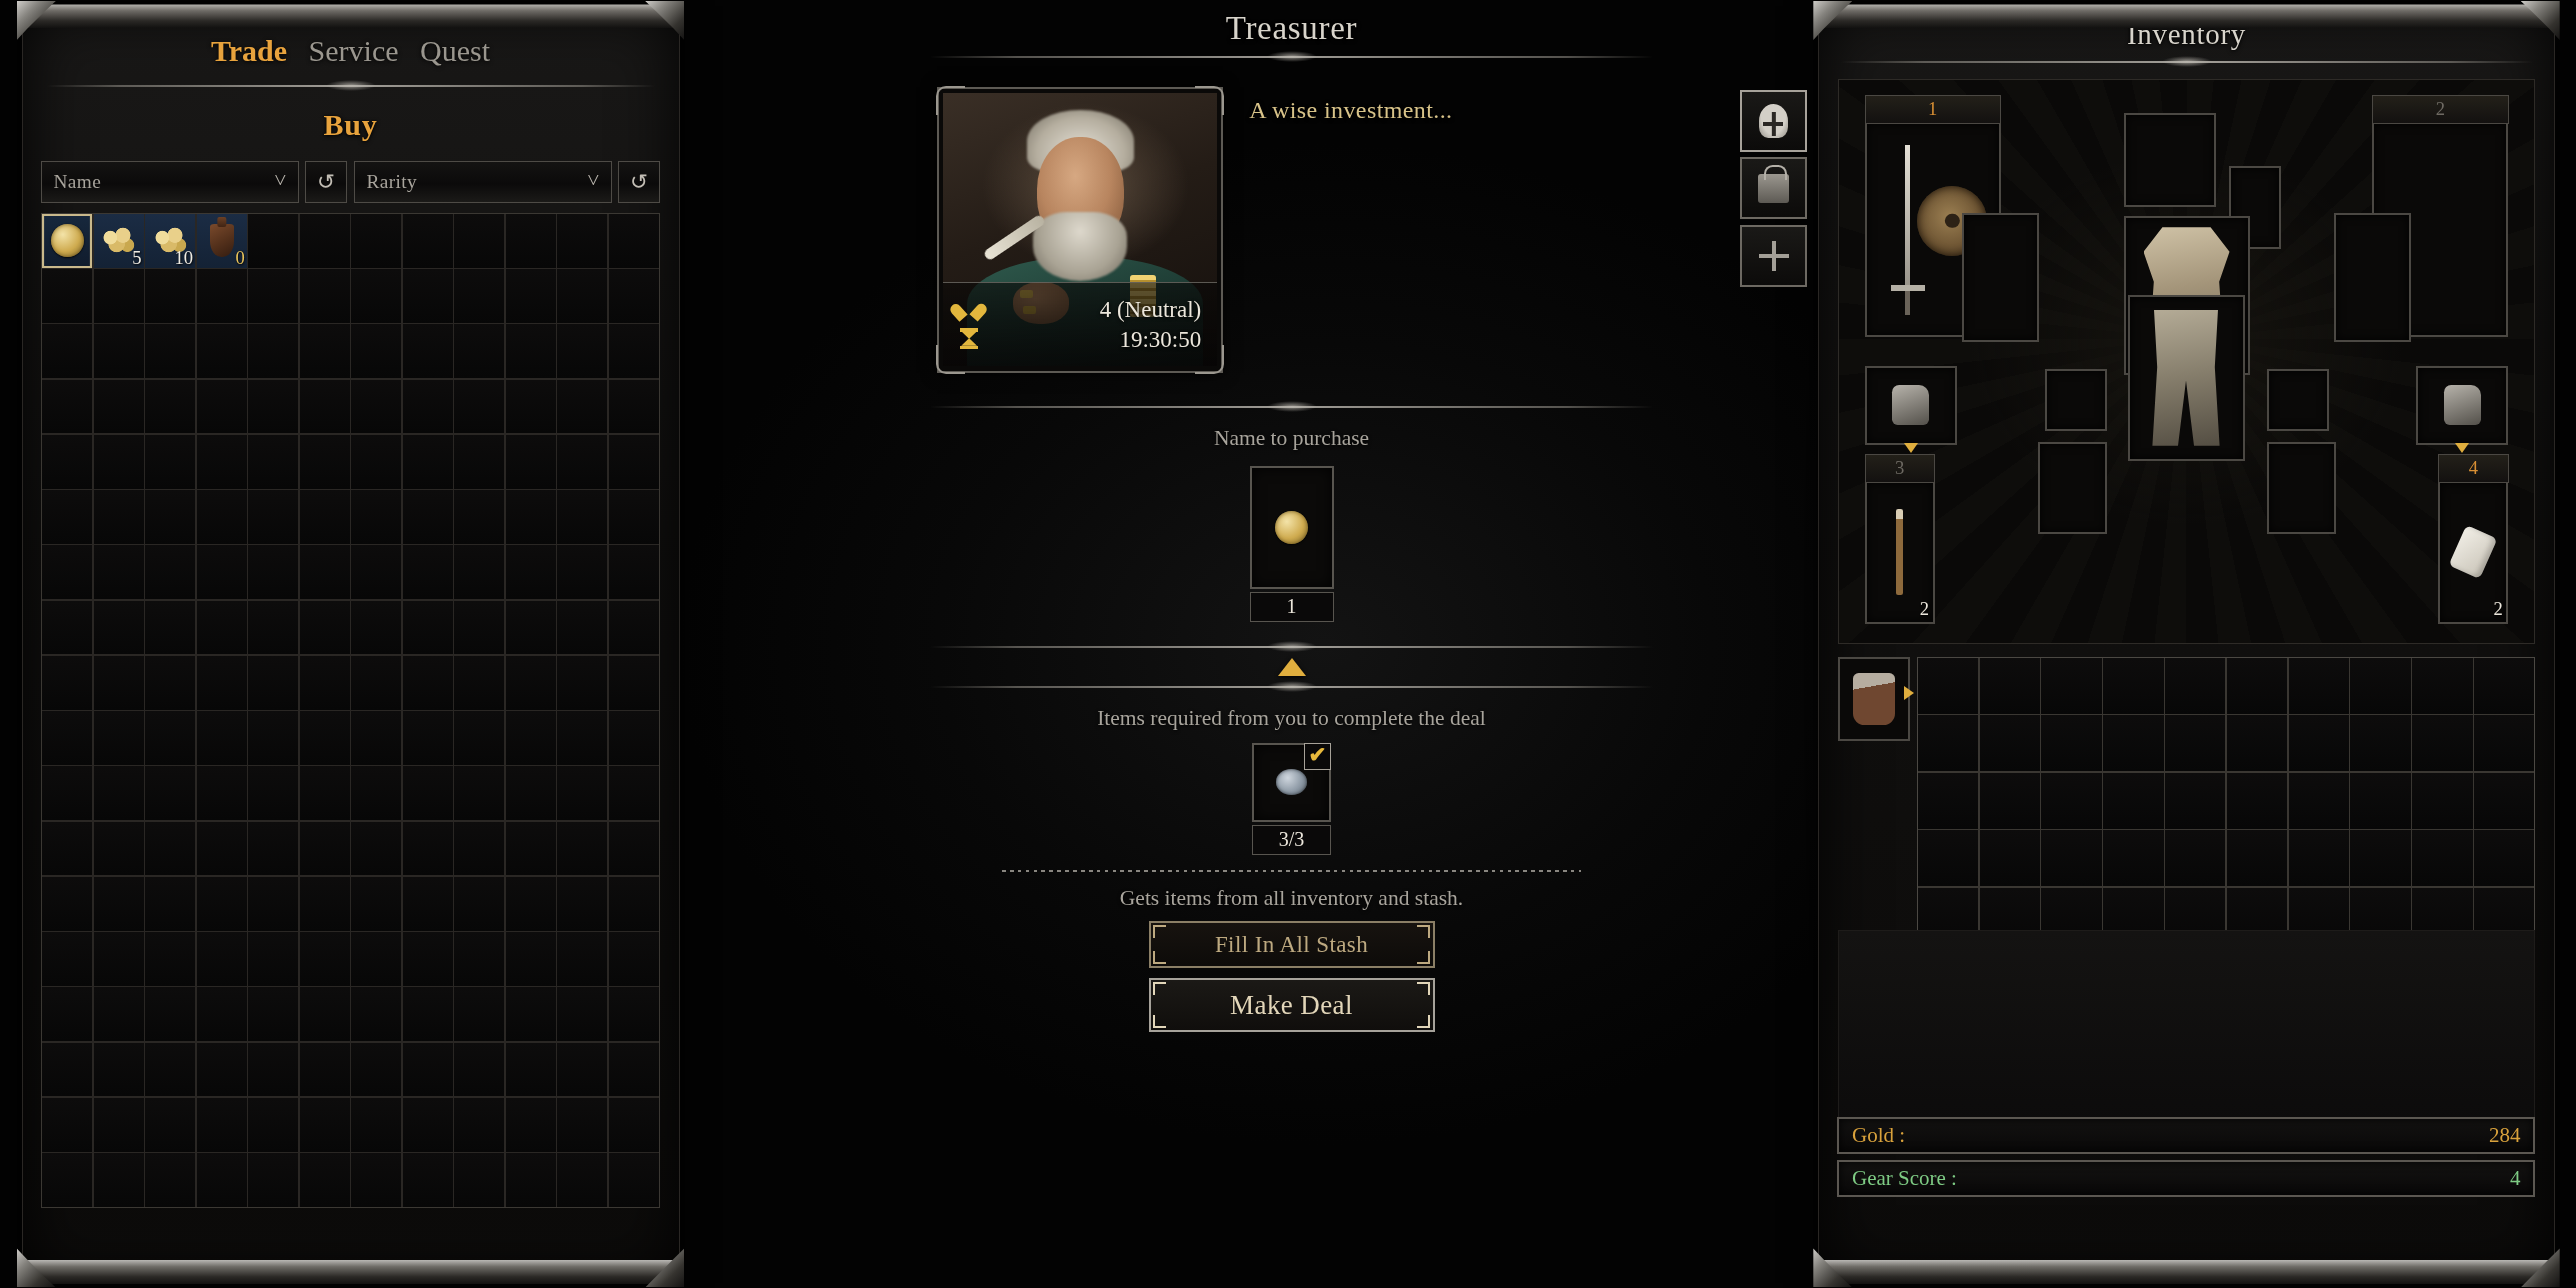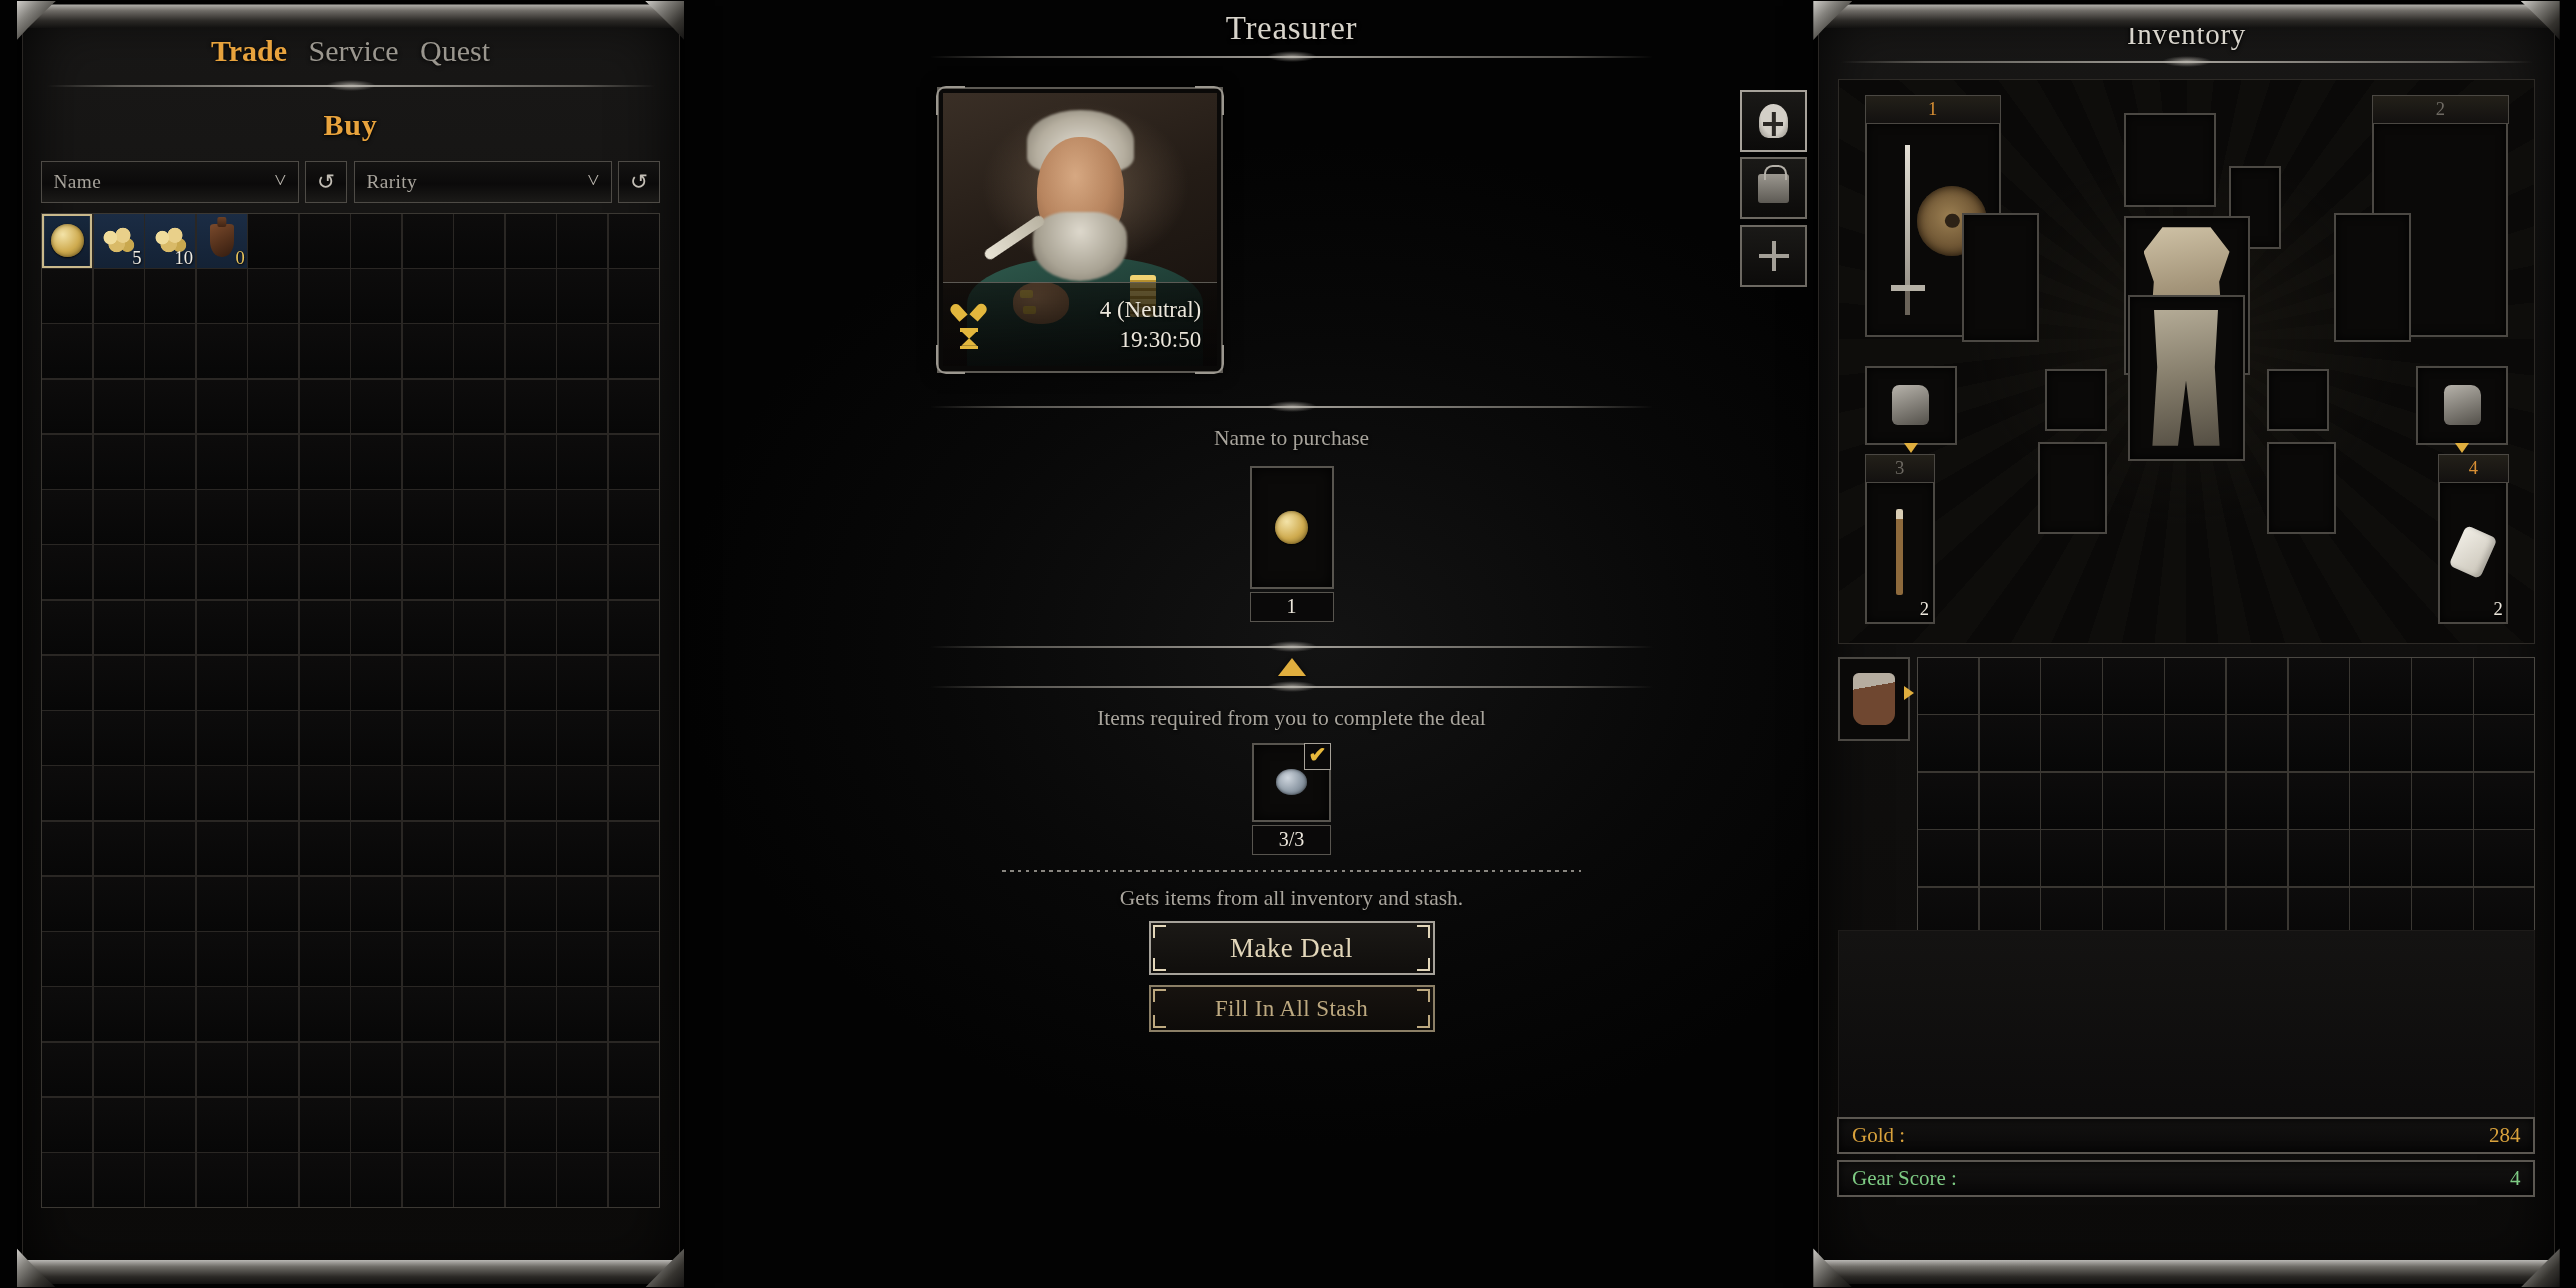--- a/index.html
+++ b/index.html
@@ -708,20 +708,23 @@
           <div class="st-icons">
             <div class="heart-ico"></div>
             <div class="hour-ico"></div>
           </div>
           <div class="st-vals">
             <div>4 (Neutral)</div>
             <div>19:30:50</div>
           </div>
         </div>
       </div>
+      <div id="npc-line">
+        <div id="npc-quote">A wise investment...</div>
+      </div>
     </div>
 
     <div class="divider" id="mid-hr2"></div>
 
     <div class="sec-label">Name to purchase</div>
     <div class="slot-big">
       <div class="coin-lg"></div>
     </div>
     <div class="qty-box w">1</div>
 
@@ -732,34 +735,34 @@
     <div class="sec-label">Items required from you to complete the deal</div>
     <div class="slot-sq">
       <div class="silver-coin"></div>
       <div class="check-badge">✔</div>
     </div>
     <div class="qty-box">3/3</div>
 
     <div class="dots-hr"></div>
     <div class="sec-label" style="margin-top:14.3px">Gets items from all inventory and stash.</div>
 
+    <div class="btn" id="btn-fill">
+      <span class="c tl"></span>
+        <span class="c tr"></span>
+        <span class="c bl"></span>
+        <span class="c br"></span>
+      <span>Fill In All Stash</span>
+    </div>
     <div class="btn" id="btn-deal">
       <span class="c tl"></span>
         <span class="c tr"></span>
         <span class="c bl"></span>
         <span class="c br"></span>
       <span>Make Deal</span>
     </div>
-    <div class="btn" id="btn-fill">
-      <span class="c tl"></span>
-        <span class="c tr"></span>
-        <span class="c bl"></span>
-        <span class="c br"></span>
-      <span>Fill In All Stash</span>
-    </div>
   </div>
 
   <div class="panel" id="inv">
     <div class="frame-edge"></div>
     <div class="corner tl"></div>
     <div class="corner tr"></div>
     <div class="corner bl"></div>
     <div class="corner br"></div>
 
     <div id="side-tabs">

